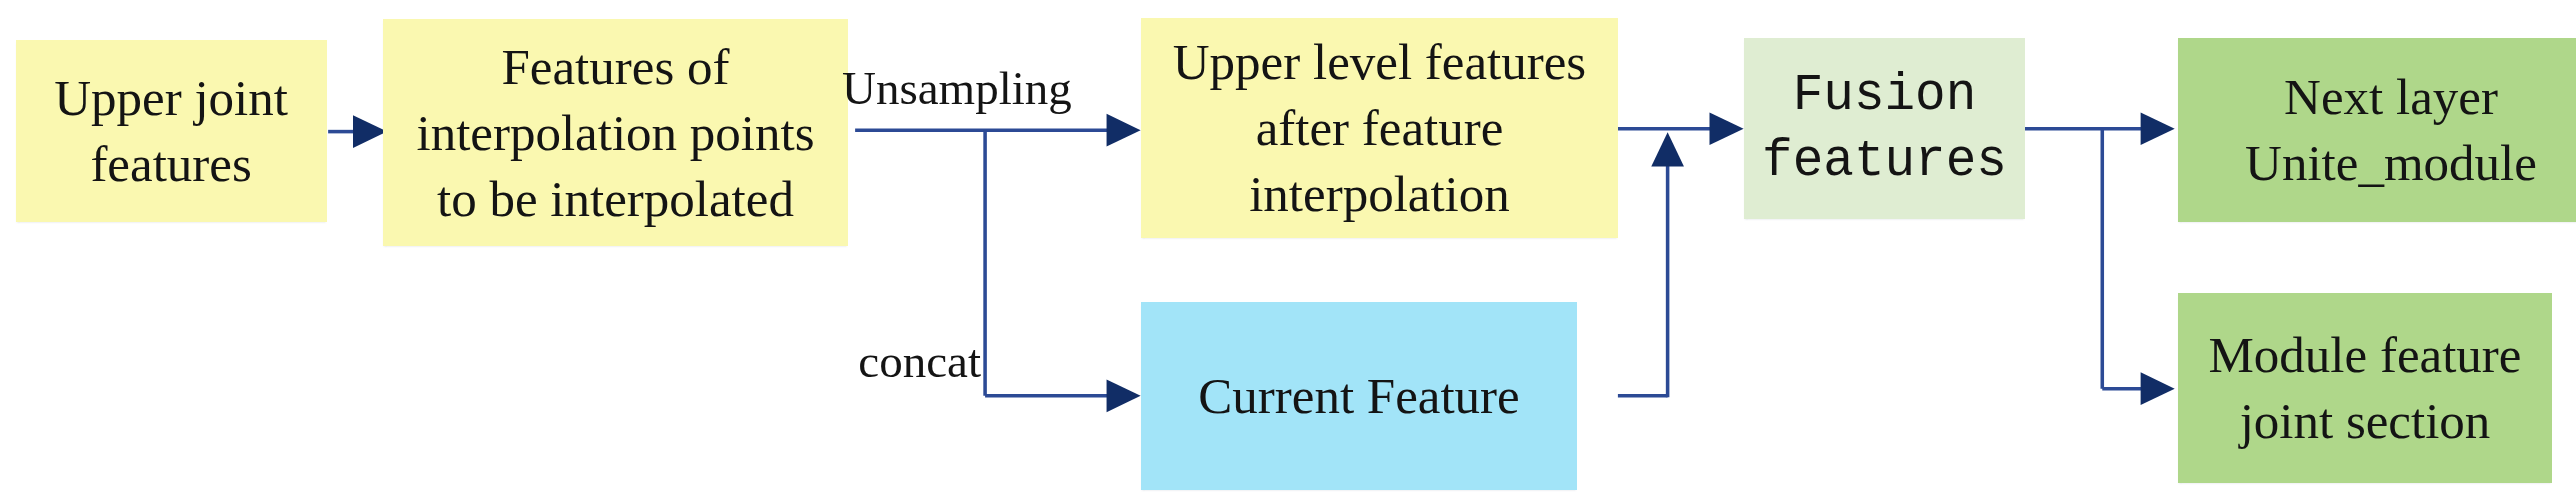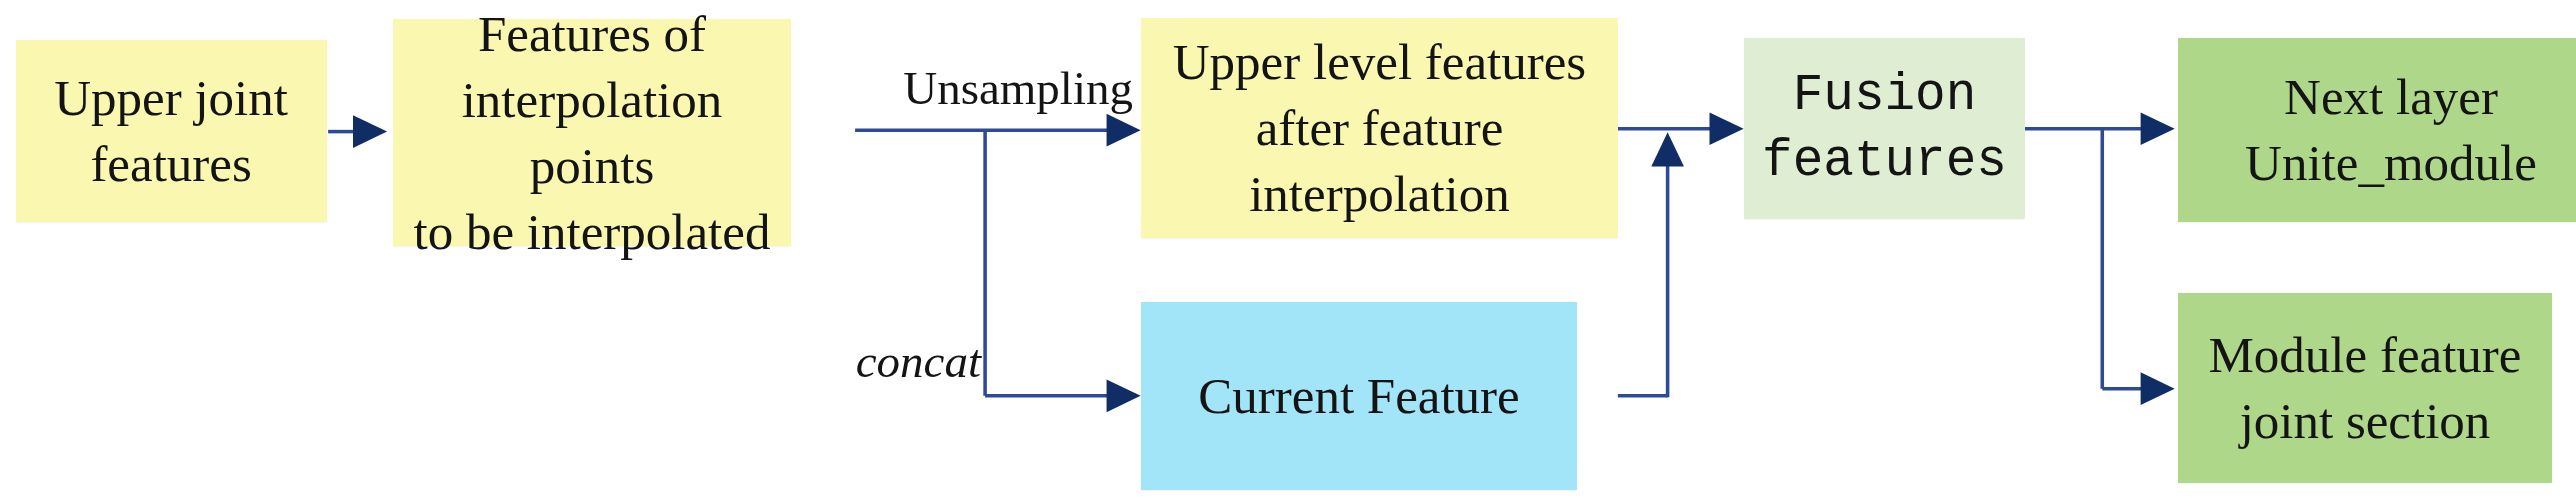--- a/index.html
+++ b/index.html
@@ -41,35 +41,35 @@
     color: var(--color-text, #141414);
     white-space: pre-line;
     box-shadow: 0 2.1px 2.1px -0.7px rgba(100,110,140,0.28);
   }
   .fill-yellow     { background: var(--color-node-yellow, #faf8b0); }
   .fill-cyan       { background: var(--color-node-cyan, #a2e4f8); }
   .fill-pale-green { background: var(--color-node-pale-green, #dfedd2); font-family: Liberation Mono, monospace; }
   .fill-green      { background: var(--color-node-green, #afd78a); }
 
   .n-upper   { left: 15.6px;   top: 40px;  width: 311px; height: 182px; }
-  .n-interp  { left: 393px;  top: 19px;  width: 398px; height: 227px; }
+  .n-interp  { left: 383px;  top: 19px;  width: 465px; height: 227px; }
   .n-after   { left: 1141px; top: 18px;  width: 477px; height: 220px; }
   .n-current { left: 1141px; top: 302px; width: 436px; height: 188px; }
   .n-fusion  { left: 1744px; top: 38px;  width: 281px; height: 181px; }
   .n-next    { left: 2178px; top: 38px;  width: 426px; height: 184px; }
   .n-module  { left: 2178px; top: 293px; width: 374px; height: 190px; }
 
   .edge-label {
     position: absolute;
     font-size: 47px;
     line-height: 54px;
     color: var(--color-text, #141414);
   }
-  .lbl-unsampling { left: 842px; top: 61px;  width: 291px; text-align: right; }
-  .lbl-concat     { left: 803px; top: 334px; width: 178px; text-align: right; font-style: italic; }
+  .lbl-unsampling { left: 842px; top: 61px;  width: 291px; text-align: left; }
+  .lbl-concat     { left: 803px; top: 334px; width: 178px; text-align: right; }
 </style>
 </head>
 <body>
 
 <div class="canvas">
 
   <svg class="edges" viewBox="0 0 3627 702" aria-hidden="true">
     <g>
       <line class="conn" x1="462" y1="185" x2="500" y2="185"></line>
       <polygon class="head" points="545,185 497,162 497,208"></polygon>

